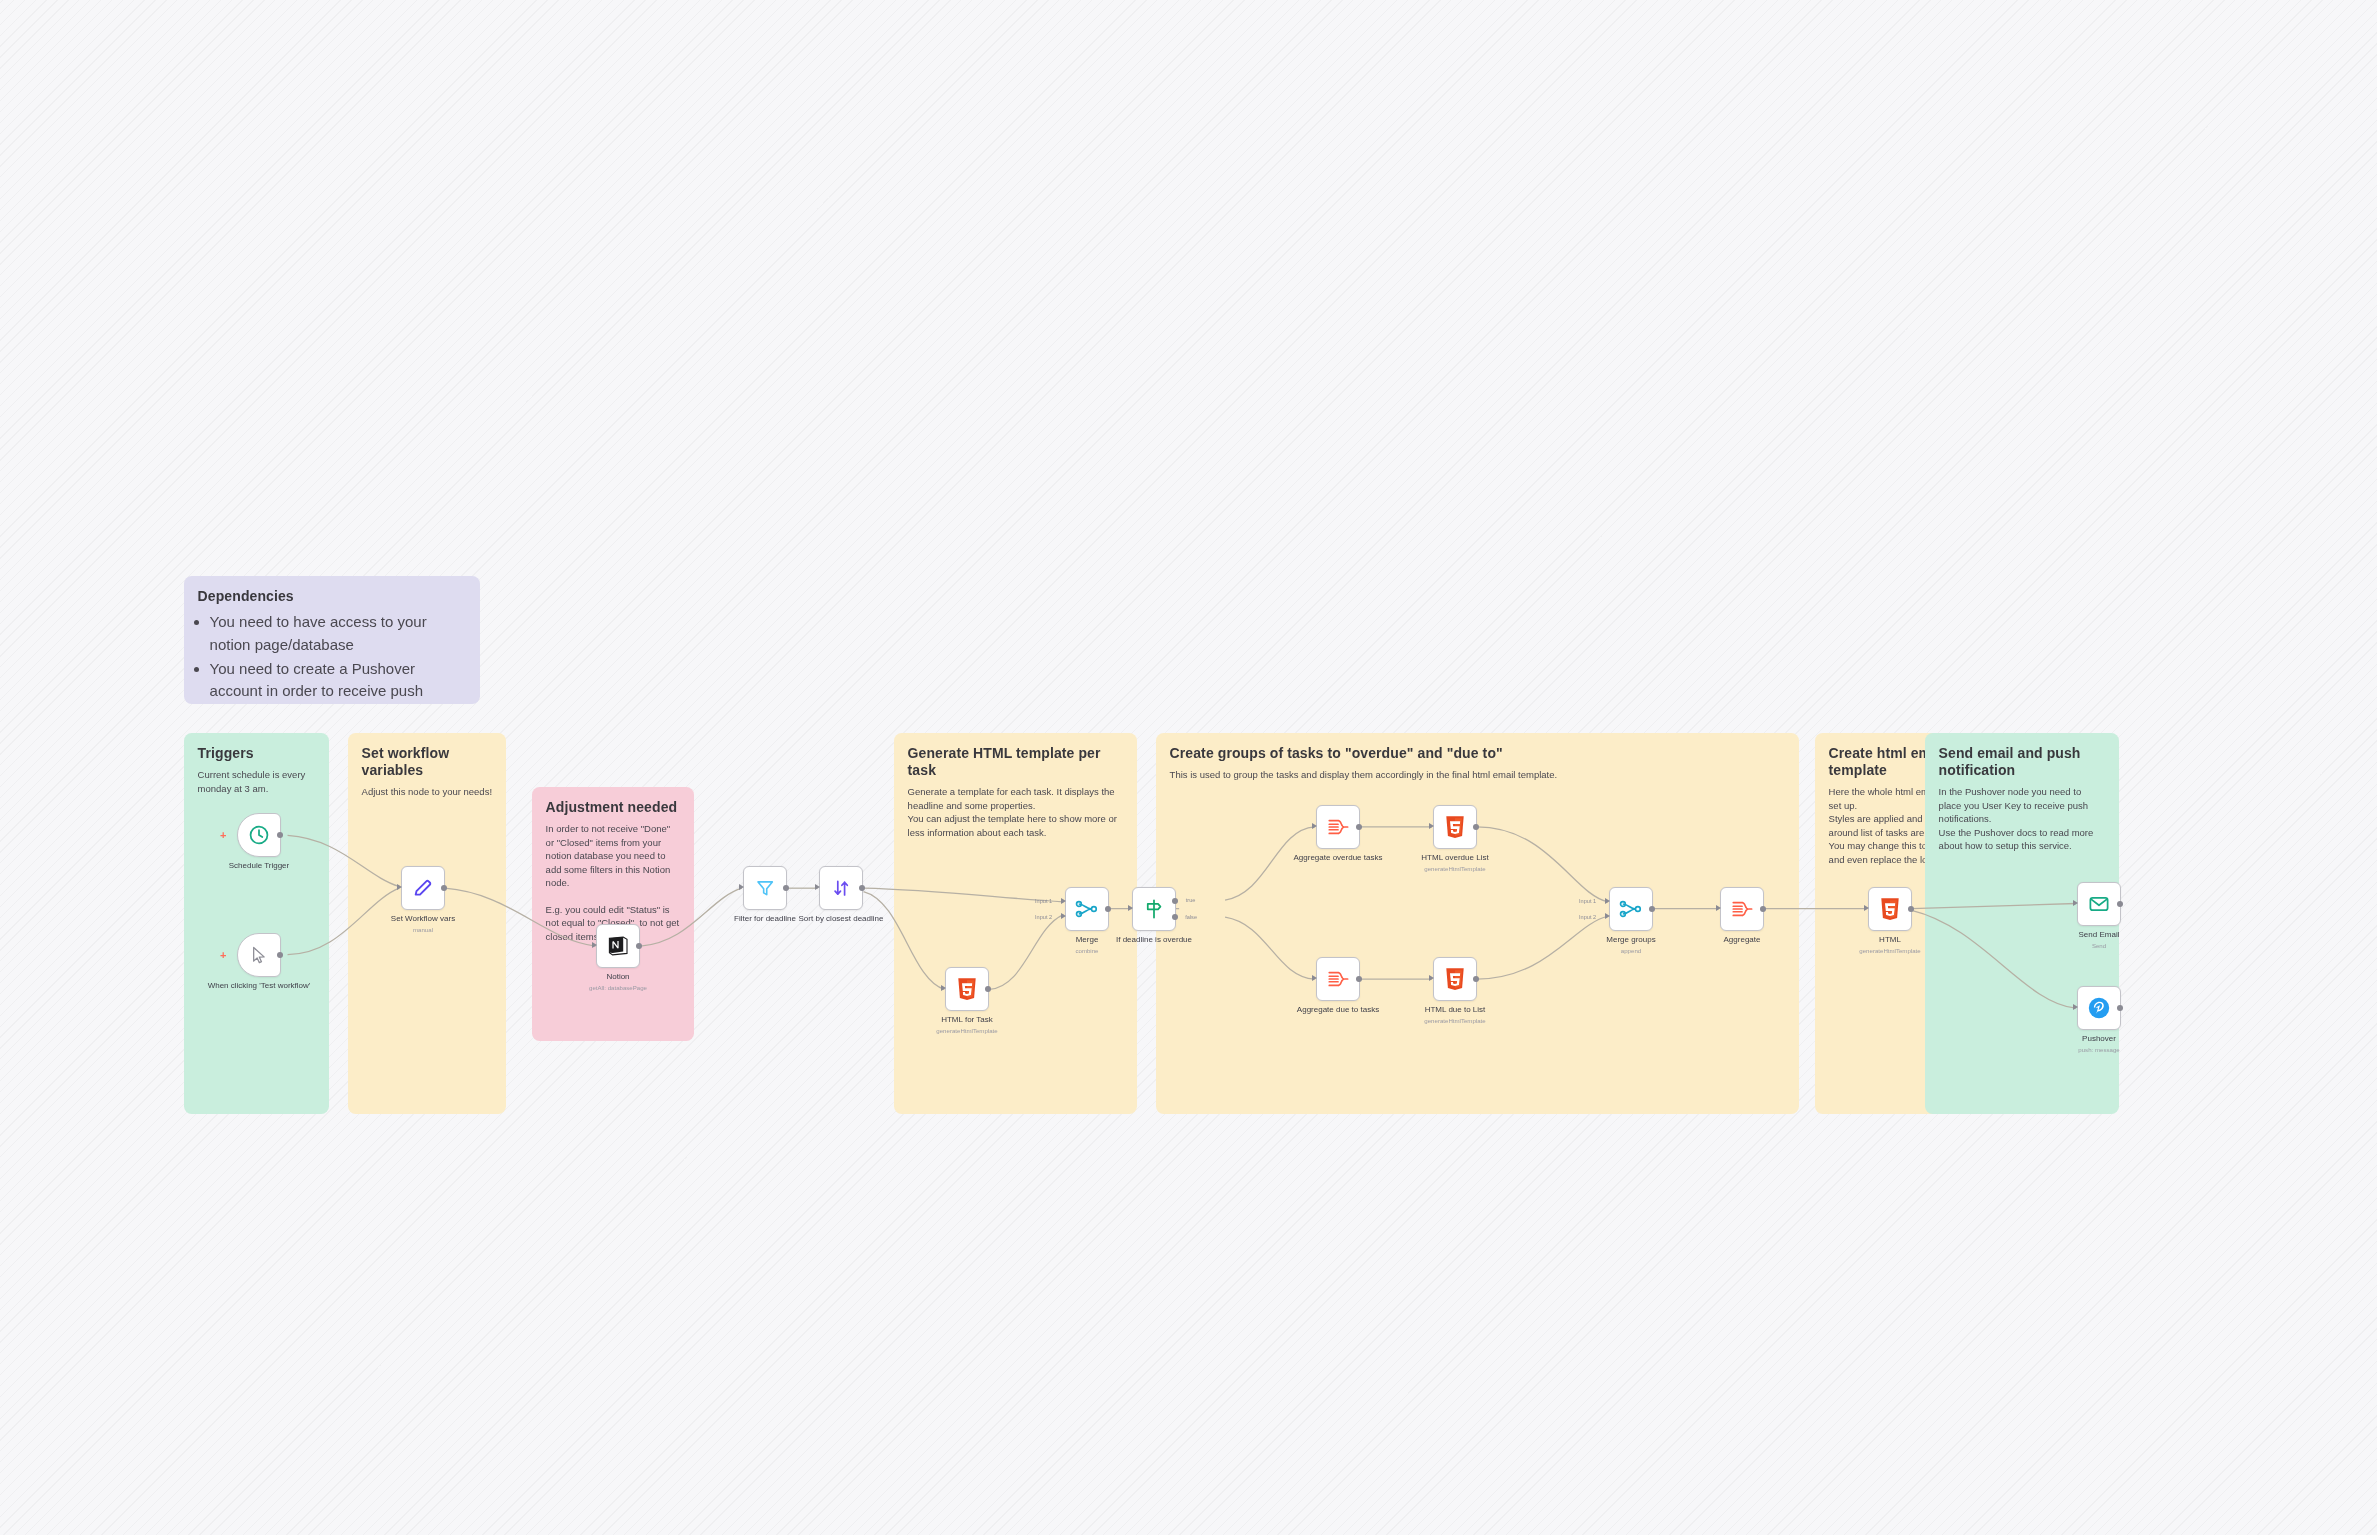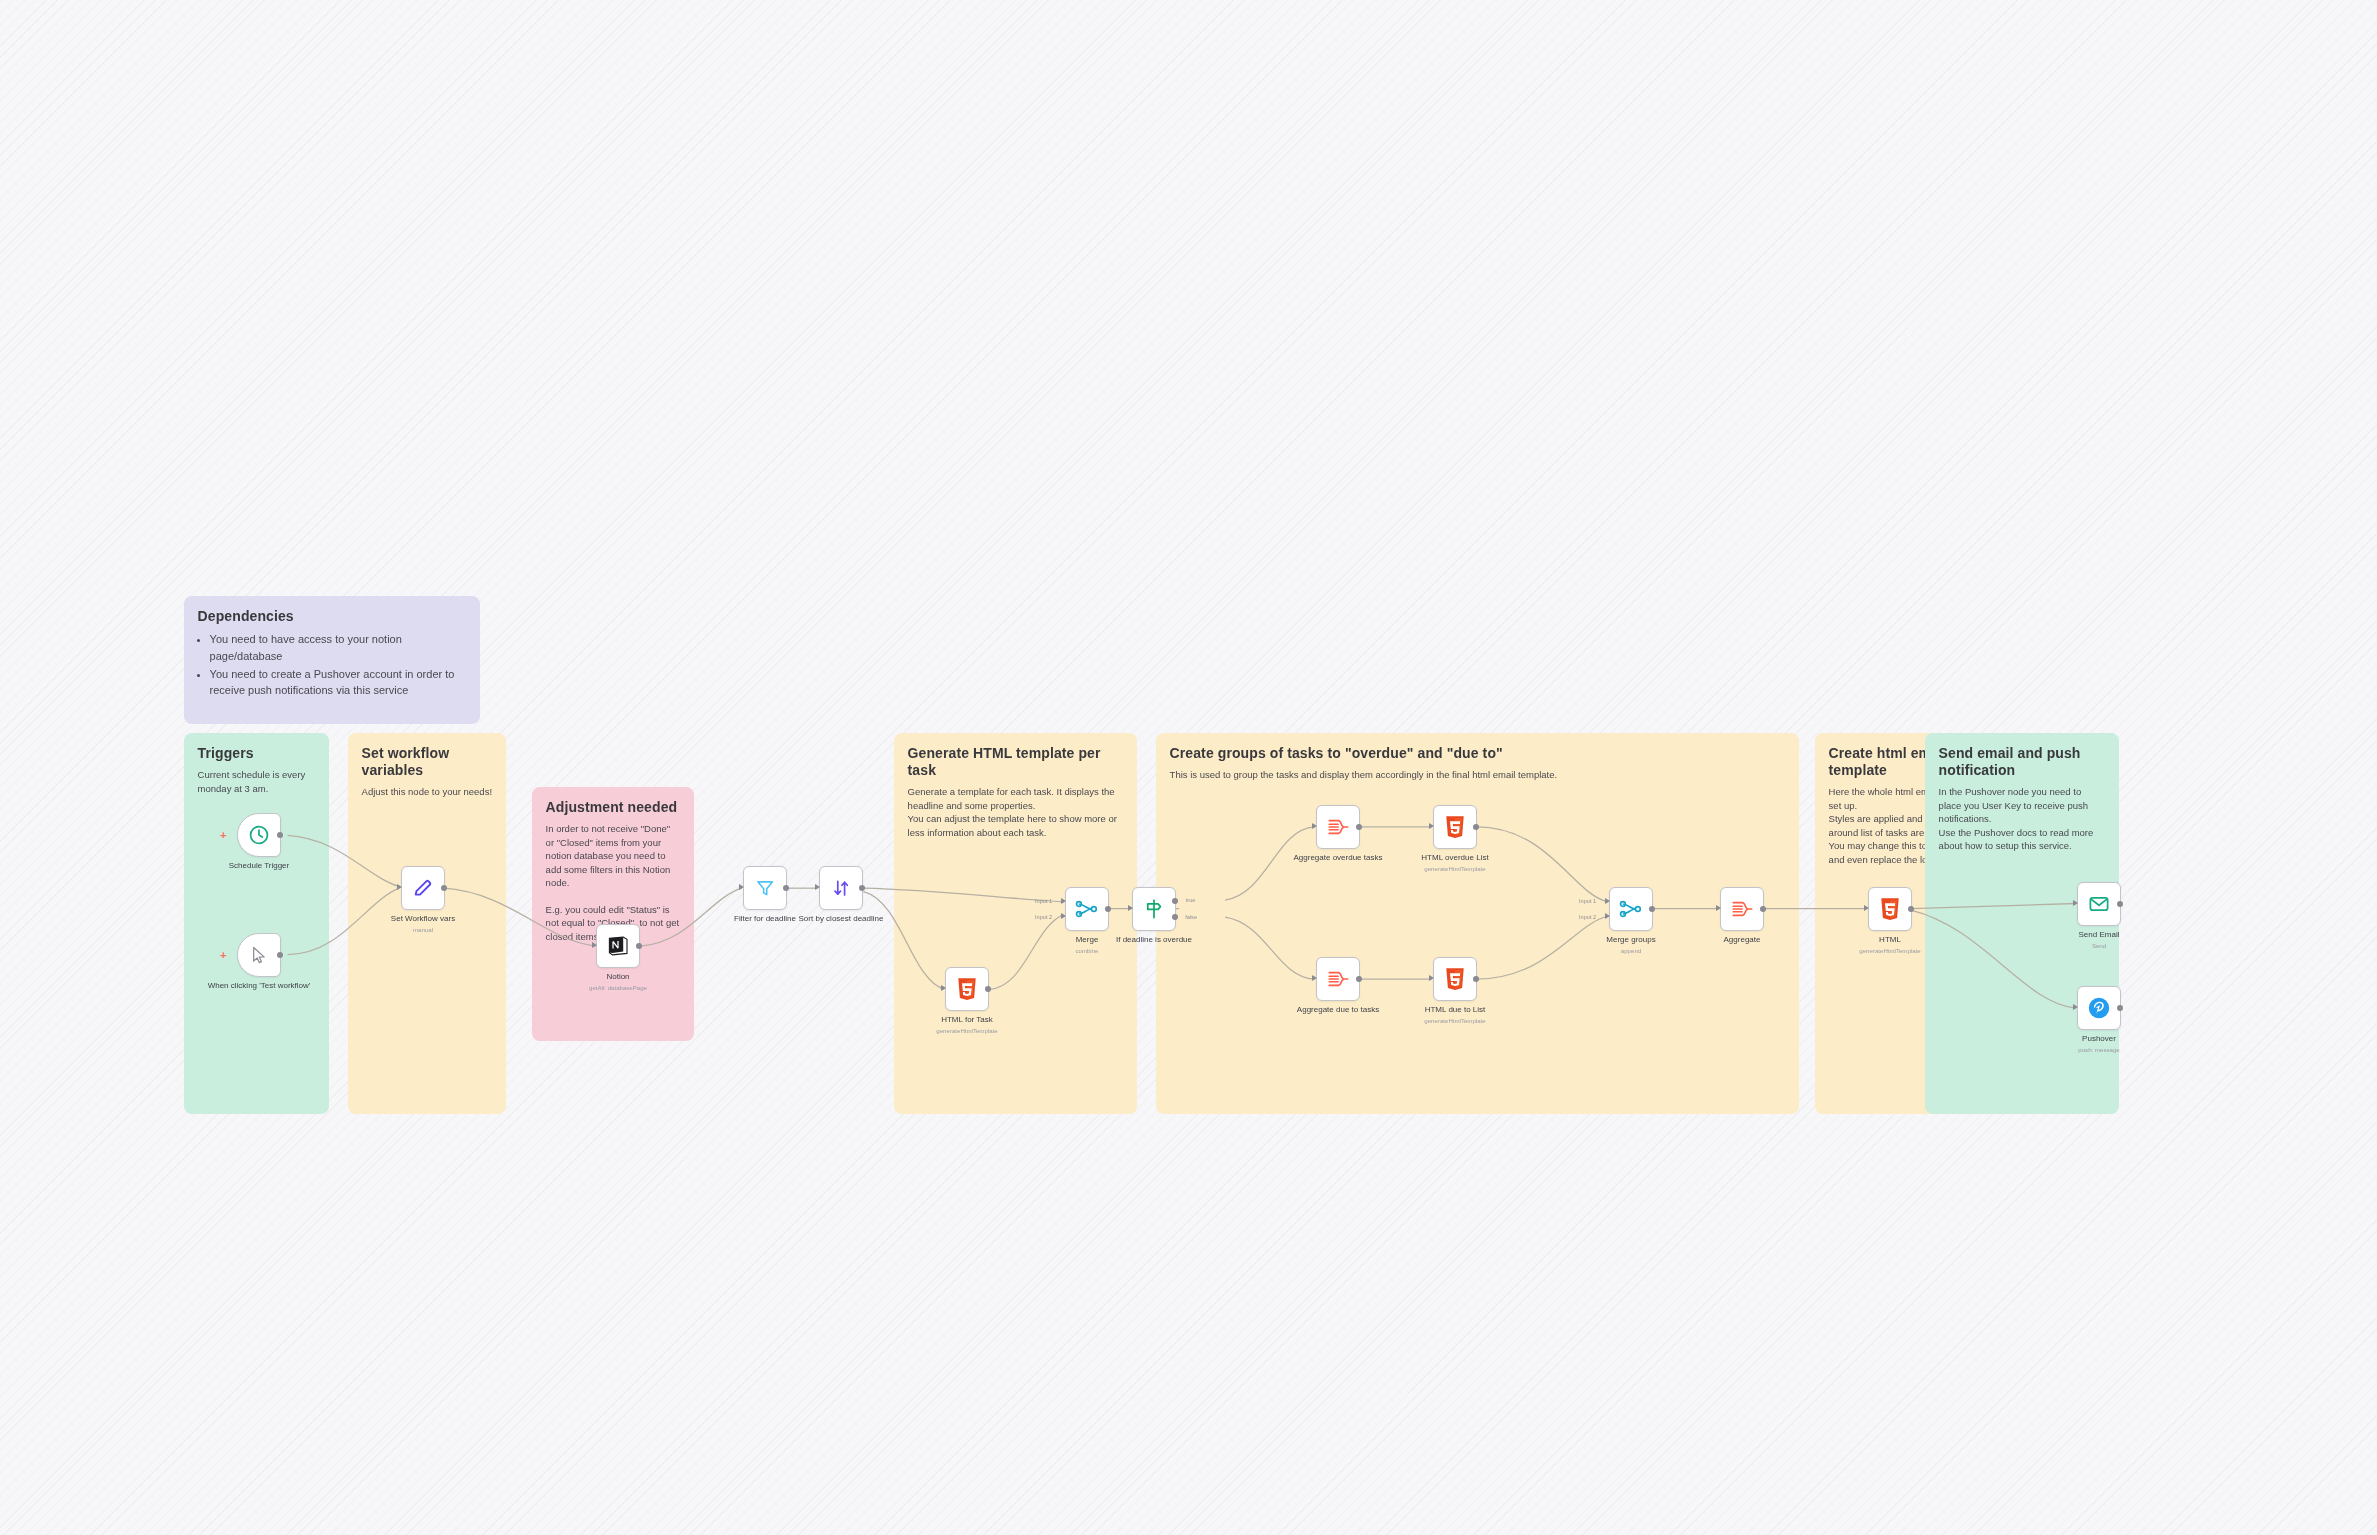--- a/index.html
+++ b/index.html
@@ -46,21 +46,21 @@
   .sticky p{
     margin:0;
     font-size:9.5px;
     line-height:1.42;
     color:#4a4850;
     white-space:pre-line;
   }
   .sticky ul{
     margin:2.6px 0 0 0;
     padding-left:12px;
-    font-size:11px;
+    font-size:15px;
     line-height:1.5;
     color:#4a4850;
   }
   .sticky li{margin-bottom:1.7px;}
 
   
   .node{
     position:absolute;
     width:44px;height:44px;
     background:#fff;
@@ -143,21 +143,21 @@
   #wires{position:absolute;inset:0;pointer-events:none;}
   #wires path{fill:none;stroke:#b6b0a4;stroke-width:1.5px;}
 </style>
 </head>
 <body>
 
 <div id="canvas"></div>
 
 <div id="flow">
 
-  <div class="sticky purple" style="left:184px;top:596px;width:296px;height:128px;">
+  <div class="sticky purple" style="left:184px;top:576px;width:296px;height:128px;">
     <h3>Dependencies</h3>
     <ul>
       <li>You need to have access to your notion page/database</li>
       <li>You need to create a Pushover account in order to receive push notifications via this service</li>
     </ul>
   </div>
 
   <div class="sticky green" style="left:184px;top:733px;width:145px;height:381px;">
     <h3>Triggers</h3>
     <p>Current schedule is every monday at 3 am.</p>

